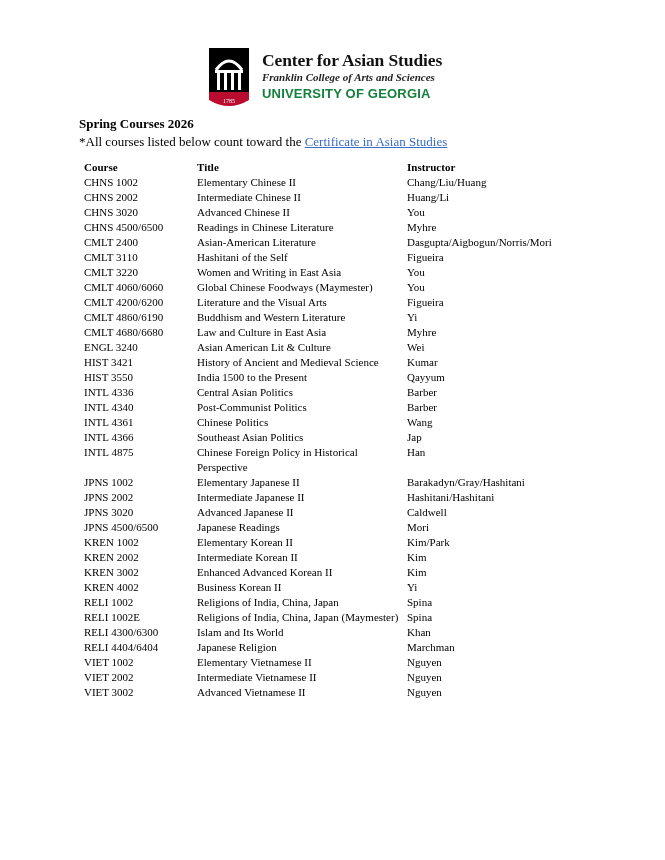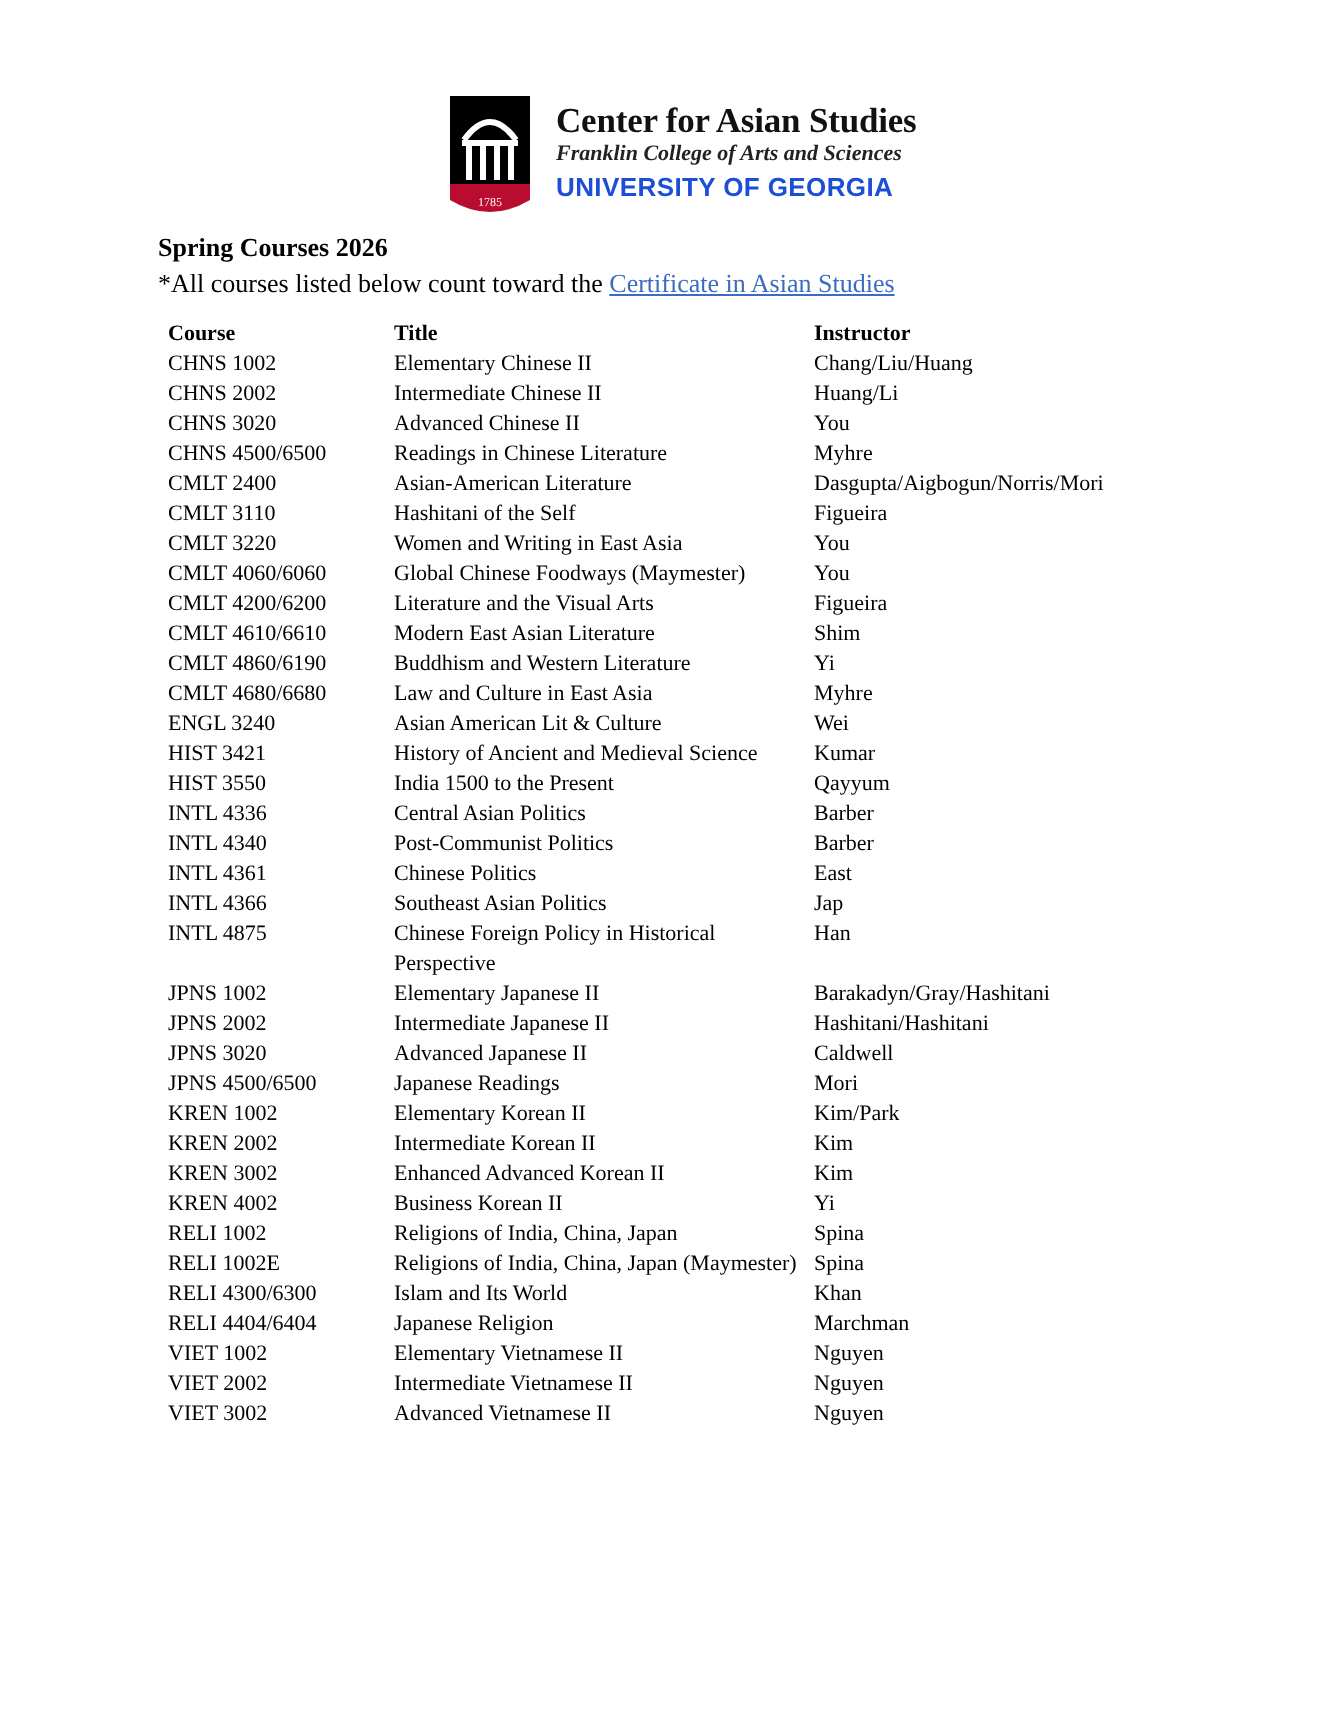--- a/index.html
+++ b/index.html
@@ -1,23 +1,23 @@
 <!DOCTYPE html>
 <html><head>
 <meta charset="utf-8">
 <style>
   html, body { margin: 0; padding: 0; background: #ffffff; }
   body { width: 665px; height: 860px; position: relative; overflow: hidden;
          font-family: "Liberation Serif", "DejaVu Serif", serif; color: #000; }
-  .header { position: absolute; left: 209px; top: 48px; width: 260px; height: 64px; margin-left: 16px; }
+  .header { position: absolute; left: 209px; top: 48px; width: 260px; height: 64px; }
   .logo { position: absolute; left: 0; top: 0; width: 40px; height: 62px; }
   .brand { position: absolute; left: 53px; top: 2px; }
   .brand-title { font-size: 17.5px; font-weight: bold; line-height: 20px; letter-spacing: -0.1px; color: #111; }
   .brand-sub { font-size: 11px; font-style: italic; font-weight: bold; line-height: 13px; color: #222; margin-top: 1px; }
-  .brand-uni { font-family: "Liberation Sans", "DejaVu Sans", sans-serif; font-size: 13px; font-weight: bold; color: #1d4ed8; line-height: 18px; letter-spacing: 0.2px; margin-top: 1px; }
+  .brand-uni { font-family: "Liberation Sans", "DejaVu Sans", sans-serif; font-size: 13px; font-weight: bold; color: #15803d; line-height: 18px; letter-spacing: 0.2px; margin-top: 1px; }
   .heading { position: absolute; left: 79px; top: 116px; font-size: 13px; font-weight: bold; line-height: 15px; }
   .note { position: absolute; left: 79px; top: 134px; font-size: 13px; line-height: 15px; }
   .note a { color: #3b6cc4; text-decoration: underline; }
   table { position: absolute; left: 84px; top: 160px; border-collapse: collapse; font-size: 11px; }
   td, th { padding: 0; vertical-align: top; line-height: 15px; text-align: left; }
   th { font-weight: bold; }
   .c1 { width: 113px; }
   .c2 { width: 210px; }
   .c3 { width: 200px; }
 </style>
@@ -94,25 +94,20 @@
         <td class="c1">CMLT 4060/6060</td>
         <td class="c2">Global Chinese Foodways (Maymester)</td>
         <td class="c3">You</td>
       </tr>
       <tr>
         <td class="c1">CMLT 4200/6200</td>
         <td class="c2">Literature and the Visual Arts</td>
         <td class="c3">Figueira</td>
       </tr>
       <tr>
-        <td class="c1">CMLT 4610/6610</td>
-        <td class="c2">Modern East Asian Literature</td>
-        <td class="c3">Shim</td>
-      </tr>
-      <tr>
         <td class="c1">CMLT 4860/6190</td>
         <td class="c2">Buddhism and Western Literature</td>
         <td class="c3">Yi</td>
       </tr>
       <tr>
         <td class="c1">CMLT 4680/6680</td>
         <td class="c2">Law and Culture in East Asia</td>
         <td class="c3">Myhre</td>
       </tr>
       <tr>
@@ -136,21 +131,21 @@
         <td class="c3">Barber</td>
       </tr>
       <tr>
         <td class="c1">INTL 4340</td>
         <td class="c2">Post-Communist Politics</td>
         <td class="c3">Barber</td>
       </tr>
       <tr>
         <td class="c1">INTL 4361</td>
         <td class="c2">Chinese Politics</td>
-        <td class="c3">East</td>
+        <td class="c3">Wang</td>
       </tr>
       <tr>
         <td class="c1">INTL 4366</td>
         <td class="c2">Southeast Asian Politics</td>
         <td class="c3">Jap</td>
       </tr>
       <tr>
         <td class="c1">INTL 4875</td>
         <td class="c2">Chinese Foreign Policy in Historical Perspective</td>
         <td class="c3">Han</td>

